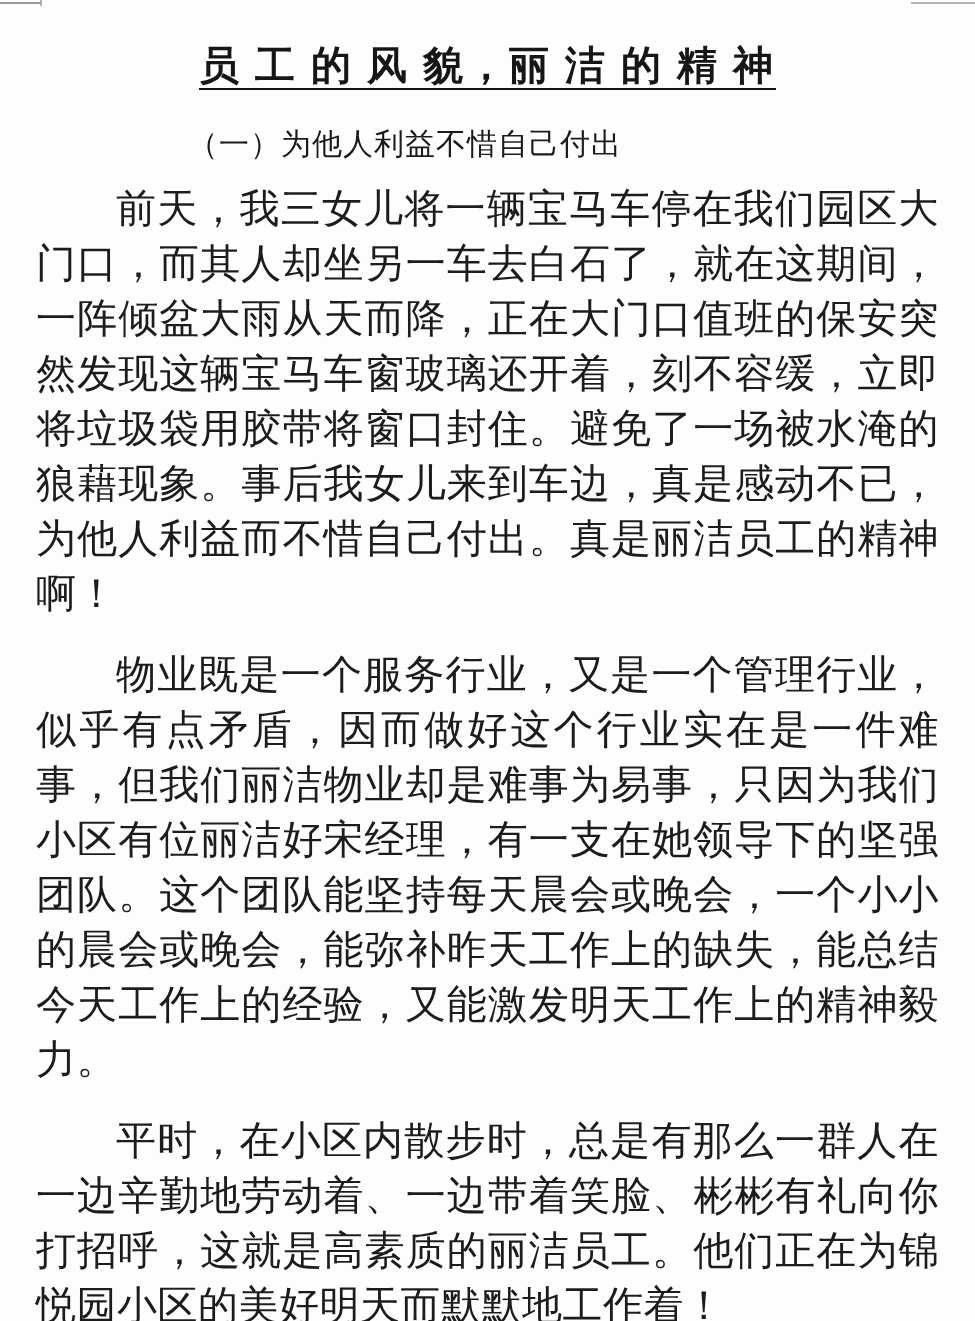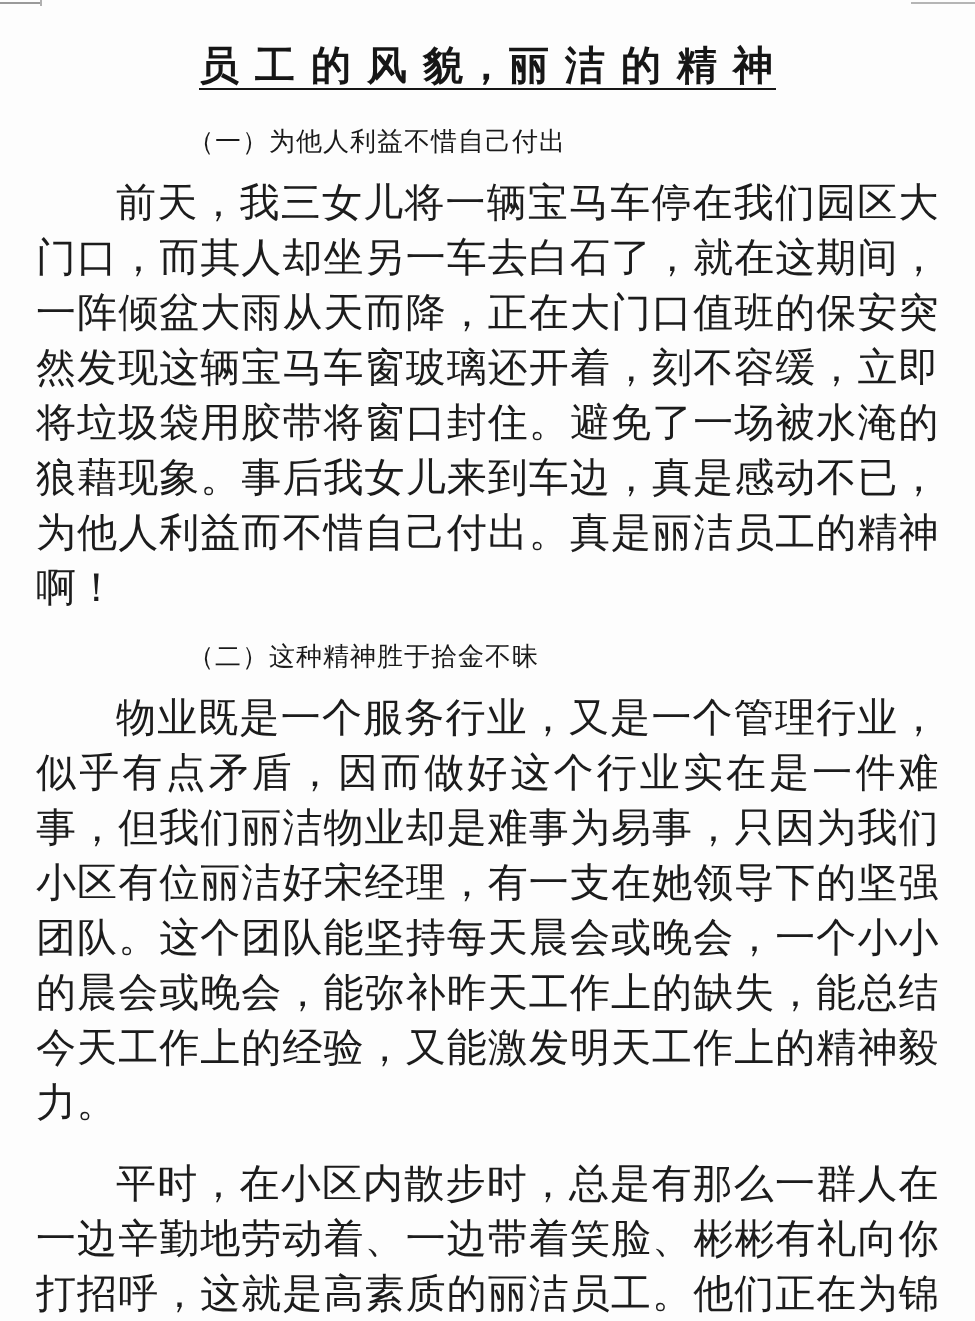--- a/index.html
+++ b/index.html
@@ -46,21 +46,21 @@
     font-size: 40px;
     font-weight: 700;
     letter-spacing: 3px;
     line-height: 1.3;
     text-decoration: underline;
     text-decoration-thickness: 2px;
     text-underline-offset: 9px;
     color: #161616;
   }
   .section-heading {
-    font-size: 26px;
+    font-size: 30px;
     font-weight: 400;
     line-height: 1.35;
     margin: 0;
     padding-left: 152px;
     letter-spacing: 1px;
     color: #1a1a1a;
   }
   .heading-one { margin-top: 32px; }
   .heading-two { margin-top: 24px; }
   .para {
@@ -92,21 +92,20 @@
   <div class="artifact tr"></div>
 
   <div class="doc">
 
     <h1 class="title">员 工 的 风 貌，丽 洁 的 精 神</h1>
 
     <h2 class="section-heading heading-one">（一）为他人利益不惜自己付出</h2>
 
     <p class="para">前天，我三女儿将一辆宝马车停在我们园区大门口，而其人却坐另一车去白石了，就在这期间，一阵倾盆大雨从天而降，正在大门口值班的保安突然发现这辆宝马车窗玻璃还开着，刻不容缓，立即将垃圾袋用胶带将窗口封住。避免了一场被水淹的狼藉现象。事后我女儿来到车边，真是感动不已，为他人利益而不惜自己付出。真是丽洁员工的精神啊！</p>
 
-    <h2 class="section-heading heading-two">（二）这种精神胜于拾金不昧</h2>
 
 
     <p class="para">物业既是一个服务行业，又是一个管理行业，似乎有点矛盾，因而做好这个行业实在是一件难事，但我们丽洁物业却是难事为易事，只因为我们小区有位丽洁好宋经理，有一支在她领导下的坚强团队。这个团队能坚持每天晨会或晚会，一个小小的晨会或晚会，能弥补昨天工作上的缺失，能总结今天工作上的经验，又能激发明天工作上的精神毅力。</p>
 
     <p class="para">平时，在小区内散步时，总是有那么一群人在一边辛勤地劳动着、一边带着笑脸、彬彬有礼向你打招呼，这就是高素质的丽洁员工。他们正在为锦悦园小区的美好明天而默默地工作着！</p>
 
     <div class="signature">—南存芳—</div>
 
   </div>
 </div>

